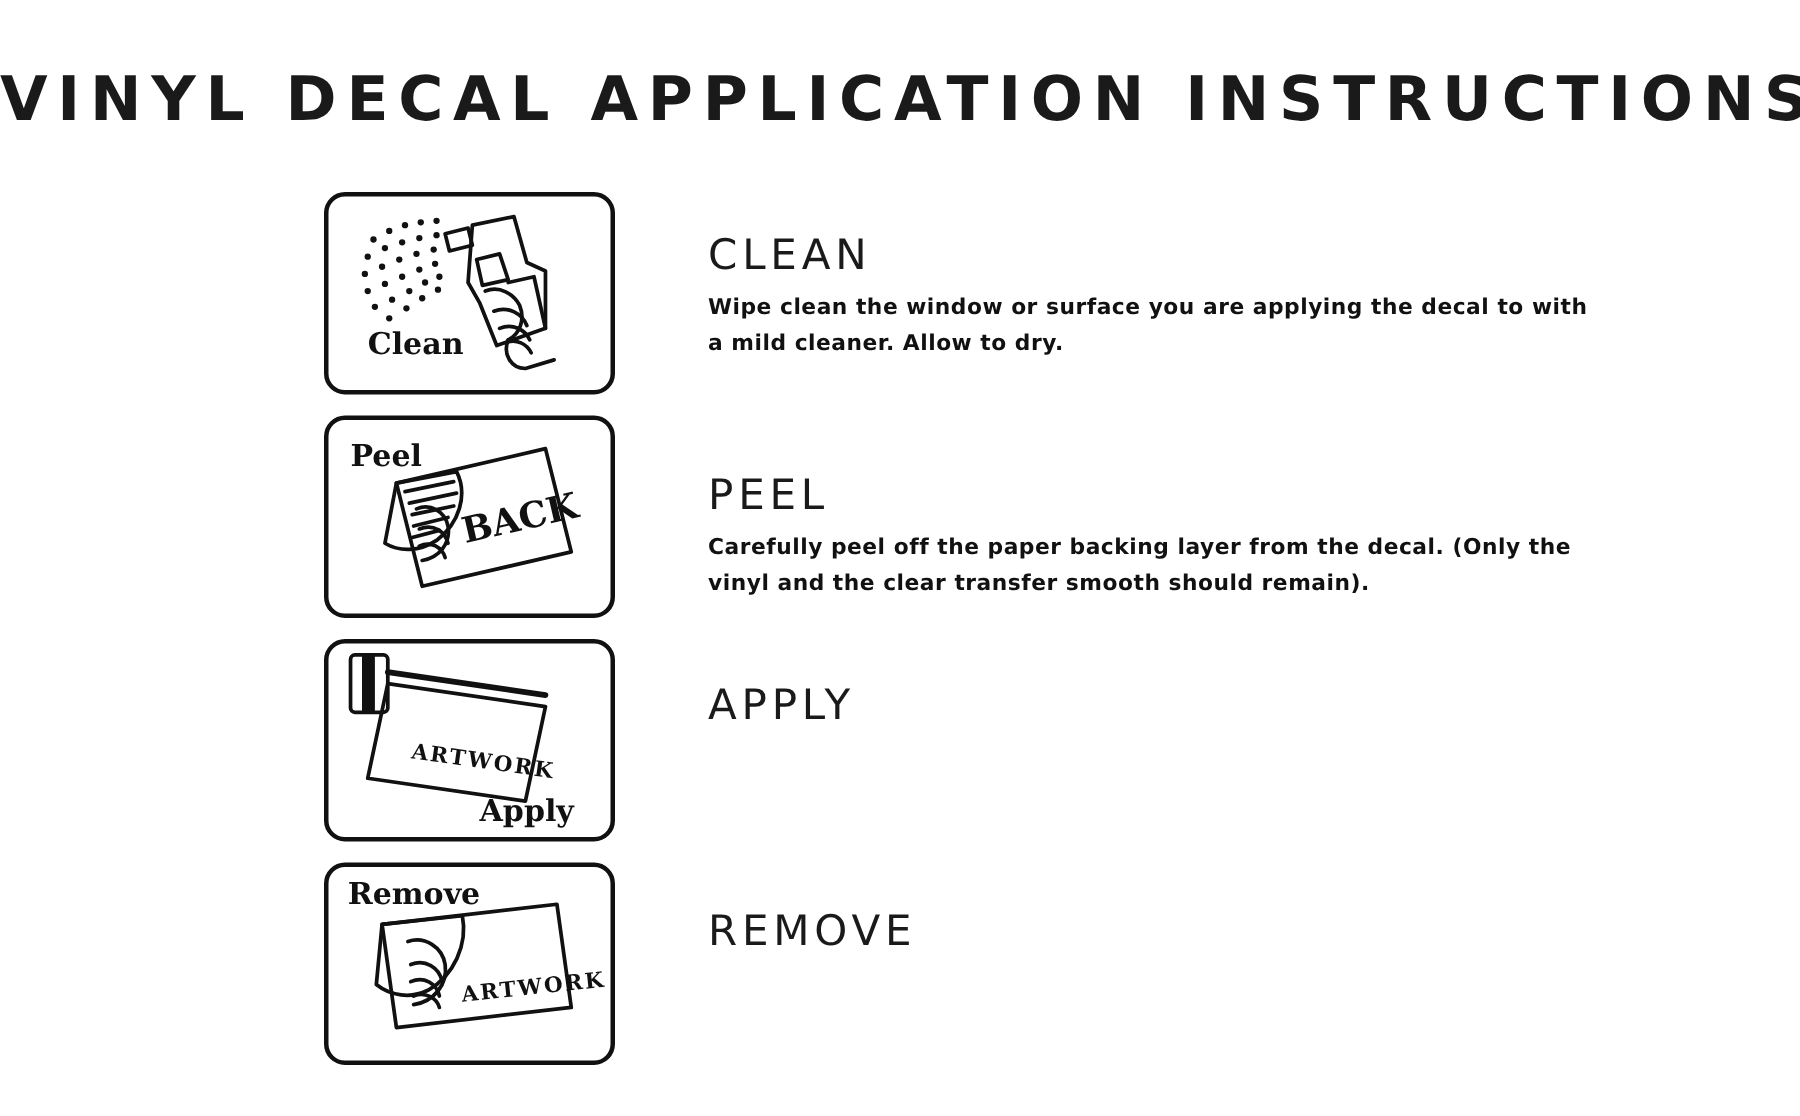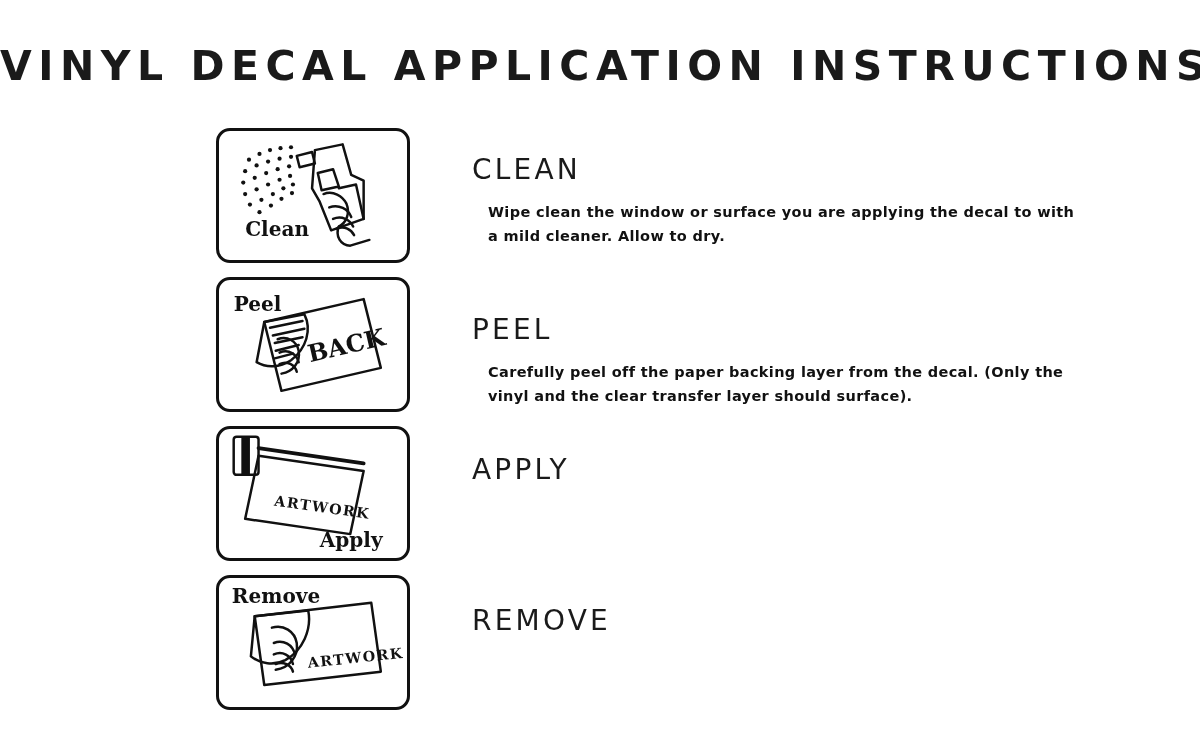--- a/index.html
+++ b/index.html
@@ -75,21 +75,21 @@
     margin: 0 0 9px 0;
     line-height: 1;
   }
   .step-body {
     font-family: "DejaVu Sans", sans-serif;
     font-weight: 700;
     font-size: 14.5px;
     letter-spacing: 0.35px;
     line-height: 24px;
     color: #111;
-    margin: 16px;
+    margin: 0;
     max-width: 600px;
   }
 
   
   #step-clean .icon-box   { top: 0px; }
   #step-clean .text-col   { top: 28px; }
 
   #step-peel .icon-box    { top: 0px; }
   #step-peel .text-col    { top: 39px; }
 
@@ -189,21 +189,21 @@
           <path d="M60 62 C70 58 80 64 82 74 C84 86 76 96 64 98"></path>
           <path d="M62 76 C72 72 80 78 82 86"></path>
           <path d="M62 88 C70 84 78 89 80 96"></path>
         </g>
         <text class="label-text" x="14" y="32" font-size="21" fill="#111" font-family="DejaVu Serif, serif" font-weight="700">Peel</text>
         <text class="label-text" x="94" y="86" font-size="25" fill="#111" font-family="DejaVu Serif, serif" font-weight="700" transform="rotate(-13 94 86)">BACK</text>
       </svg>
     </div>
     <div class="text-col">
       <h2 class="step-heading">PEEL</h2>
-      <p class="step-body">Carefully peel off the paper backing layer from the decal. (Only the vinyl and the clear transfer layer should surface).</p>
+      <p class="step-body">Carefully peel off the paper backing layer from the decal. (Only the vinyl and the clear transfer smooth should remain).</p>
     </div>
   </div>
 
   <div class="step" id="step-apply">
     <div class="icon-box">
       <svg viewBox="0 0 194 135" xmlns="http://www.w3.org/2000/svg">
 
         <rect x="14" y="8" width="26" height="40" rx="3" fill="#fff" stroke="#111" stroke-width="2.6"></rect>
         <rect x="22" y="8" width="9" height="40" fill="#111"></rect>
         <g fill="none" stroke="#111" stroke-width="2.6" stroke-linejoin="round" stroke-linecap="round">

